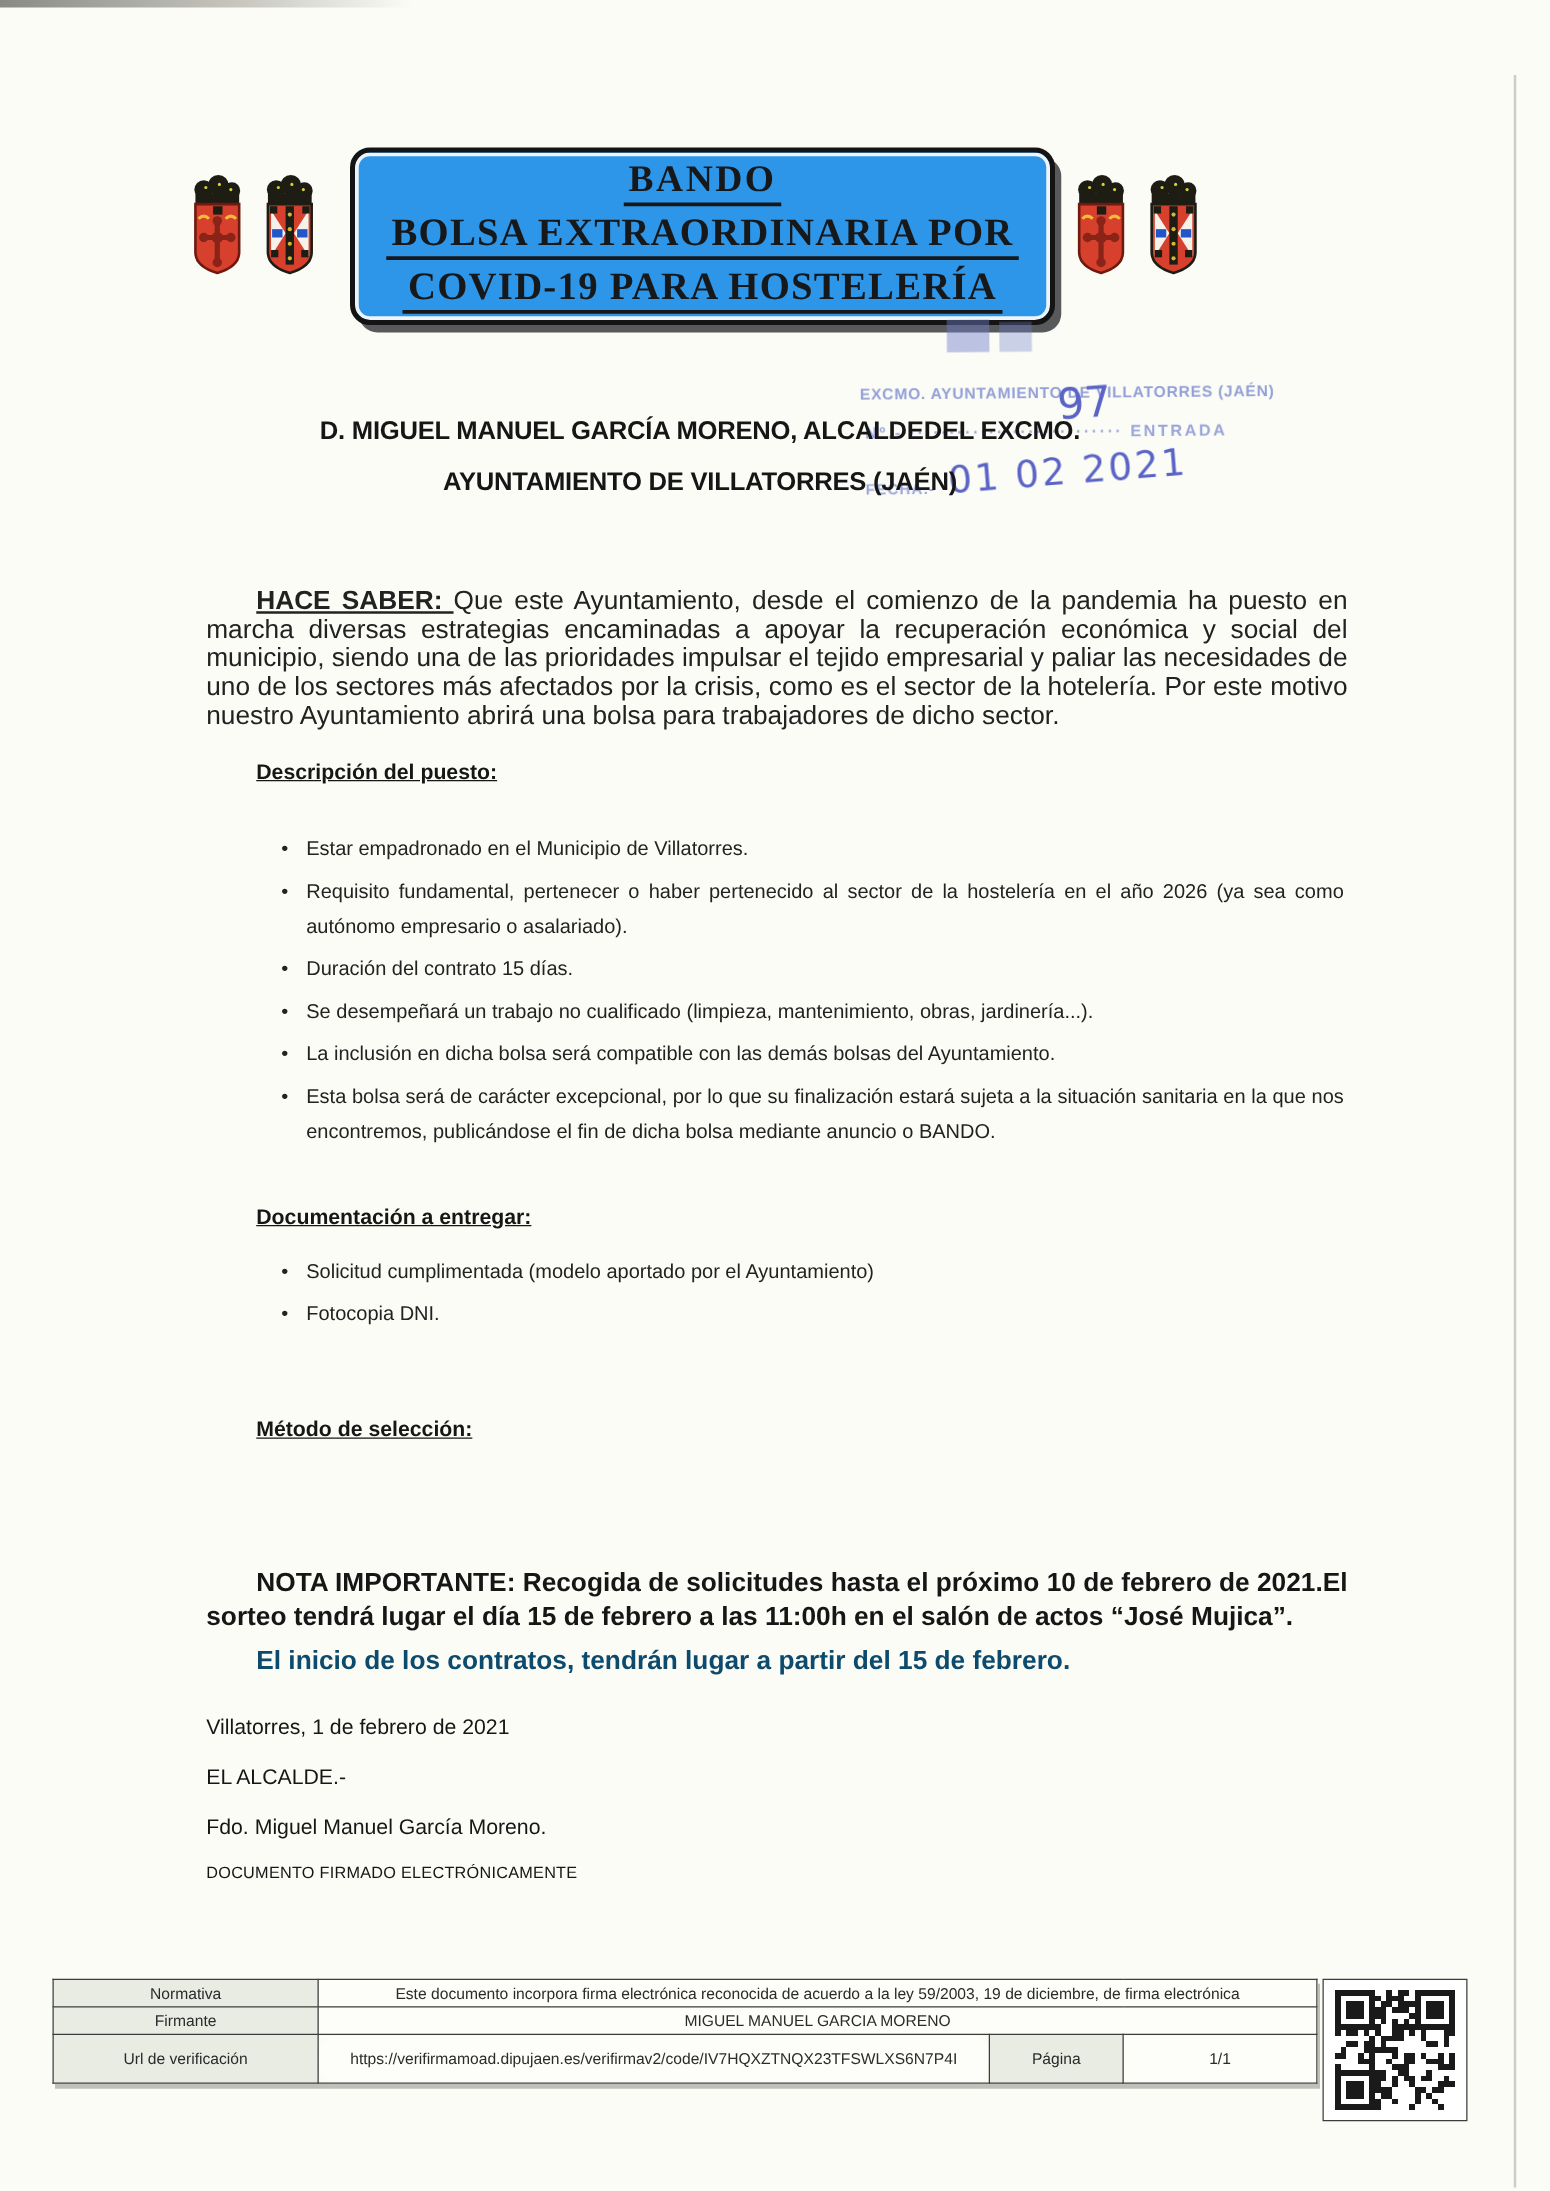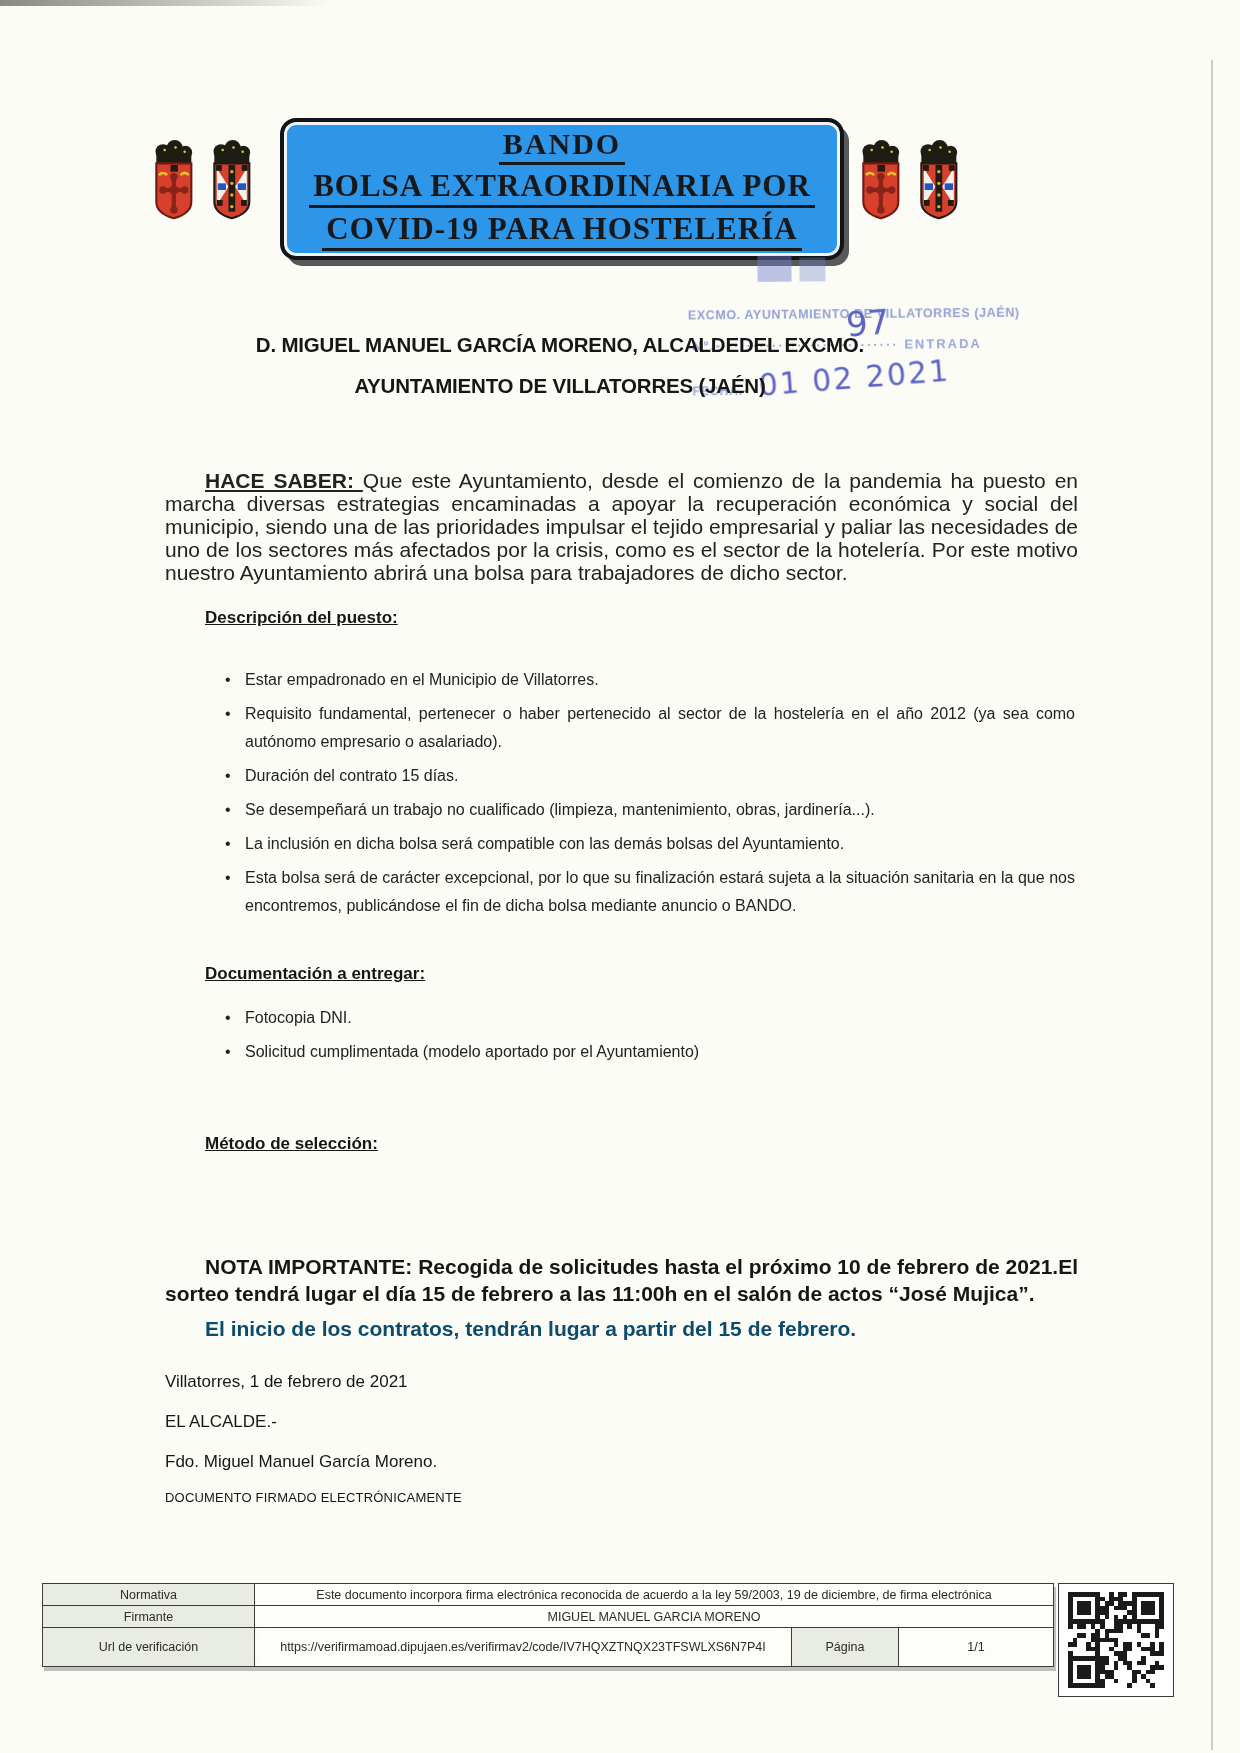--- a/index.html
+++ b/index.html
@@ -234,31 +234,31 @@
   <div class="abs doc-title">
     <div>D. MIGUEL MANUEL GARCÍA MORENO, ALCALDEDEL EXCMO.</div>
     <div>AYUNTAMIENTO DE VILLATORRES (JAÉN)</div>
   </div>
 
   <p class="abs para intro"><span class="indent"></span><span class="lead">HACE SABER: </span><span>Que este Ayuntamiento, desde el comienzo de la pandemia ha puesto en marcha diversas estrategias encaminadas a apoyar la recuperación económica y social del municipio, siendo una de las prioridades impulsar el tejido empresarial y paliar las necesidades de uno de los sectores más afectados por la crisis, como es el sector de la hotelería. Por este motivo nuestro Ayuntamiento abrirá una bolsa para trabajadores de dicho sector.</span></p>
 
   <div class="abs heading" style="top:608px;">Descripción del puesto:</div>
   <ul class="abs blist" style="top:666px;">
     <li>Estar empadronado en el Municipio de Villatorres.</li>
-    <li>Requisito fundamental, pertenecer o haber pertenecido al sector de la hostelería en el año 2012 (ya sea como autónomo empresario o asalariado).</li>
+    <li>Requisito fundamental, pertenecer o haber pertenecido al sector de la hostelería en el año 2026 (ya sea como autónomo empresario o asalariado).</li>
     <li>Duración del contrato 15 días.</li>
     <li>Se desempeñará un trabajo no cualificado (limpieza, mantenimiento, obras, jardinería...).</li>
     <li>La inclusión en dicha bolsa será compatible con las demás bolsas del Ayuntamiento.</li>
     <li>Esta bolsa será de carácter excepcional, por lo que su finalización estará sujeta a la situación sanitaria en la que nos encontremos, publicándose el fin de dicha bolsa mediante anuncio o BANDO.</li>
   </ul>
 
   <div class="abs heading" style="top:964px;">Documentación a entregar:</div>
   <ul class="abs blist" style="top:1004px;">
+    <li>Solicitud cumplimentada (modelo aportado por el Ayuntamiento)</li>
     <li>Fotocopia DNI.</li>
-    <li>Solicitud cumplimentada (modelo aportado por el Ayuntamiento)</li>
   </ul>
 
   <div class="abs heading" style="top:1134px;">Método de selección:</div>
 
   <p class="abs para nota"><span class="indent"></span><span>NOTA IMPORTANTE: Recogida de solicitudes hasta el próximo 10 de febrero de 2021.El sorteo tendrá lugar el día 15 de febrero a las 11:00h en el salón de actos “José Mujica”.</span></p>
 
   <p class="abs para inicio"><span class="indent"></span><span>El inicio de los contratos, tendrán lugar a partir del 15 de febrero.</span></p>
 
   <div class="abs closing c1">Villatorres, 1 de febrero de 2021</div>
   <div class="abs closing c2">EL ALCALDE.-</div>

